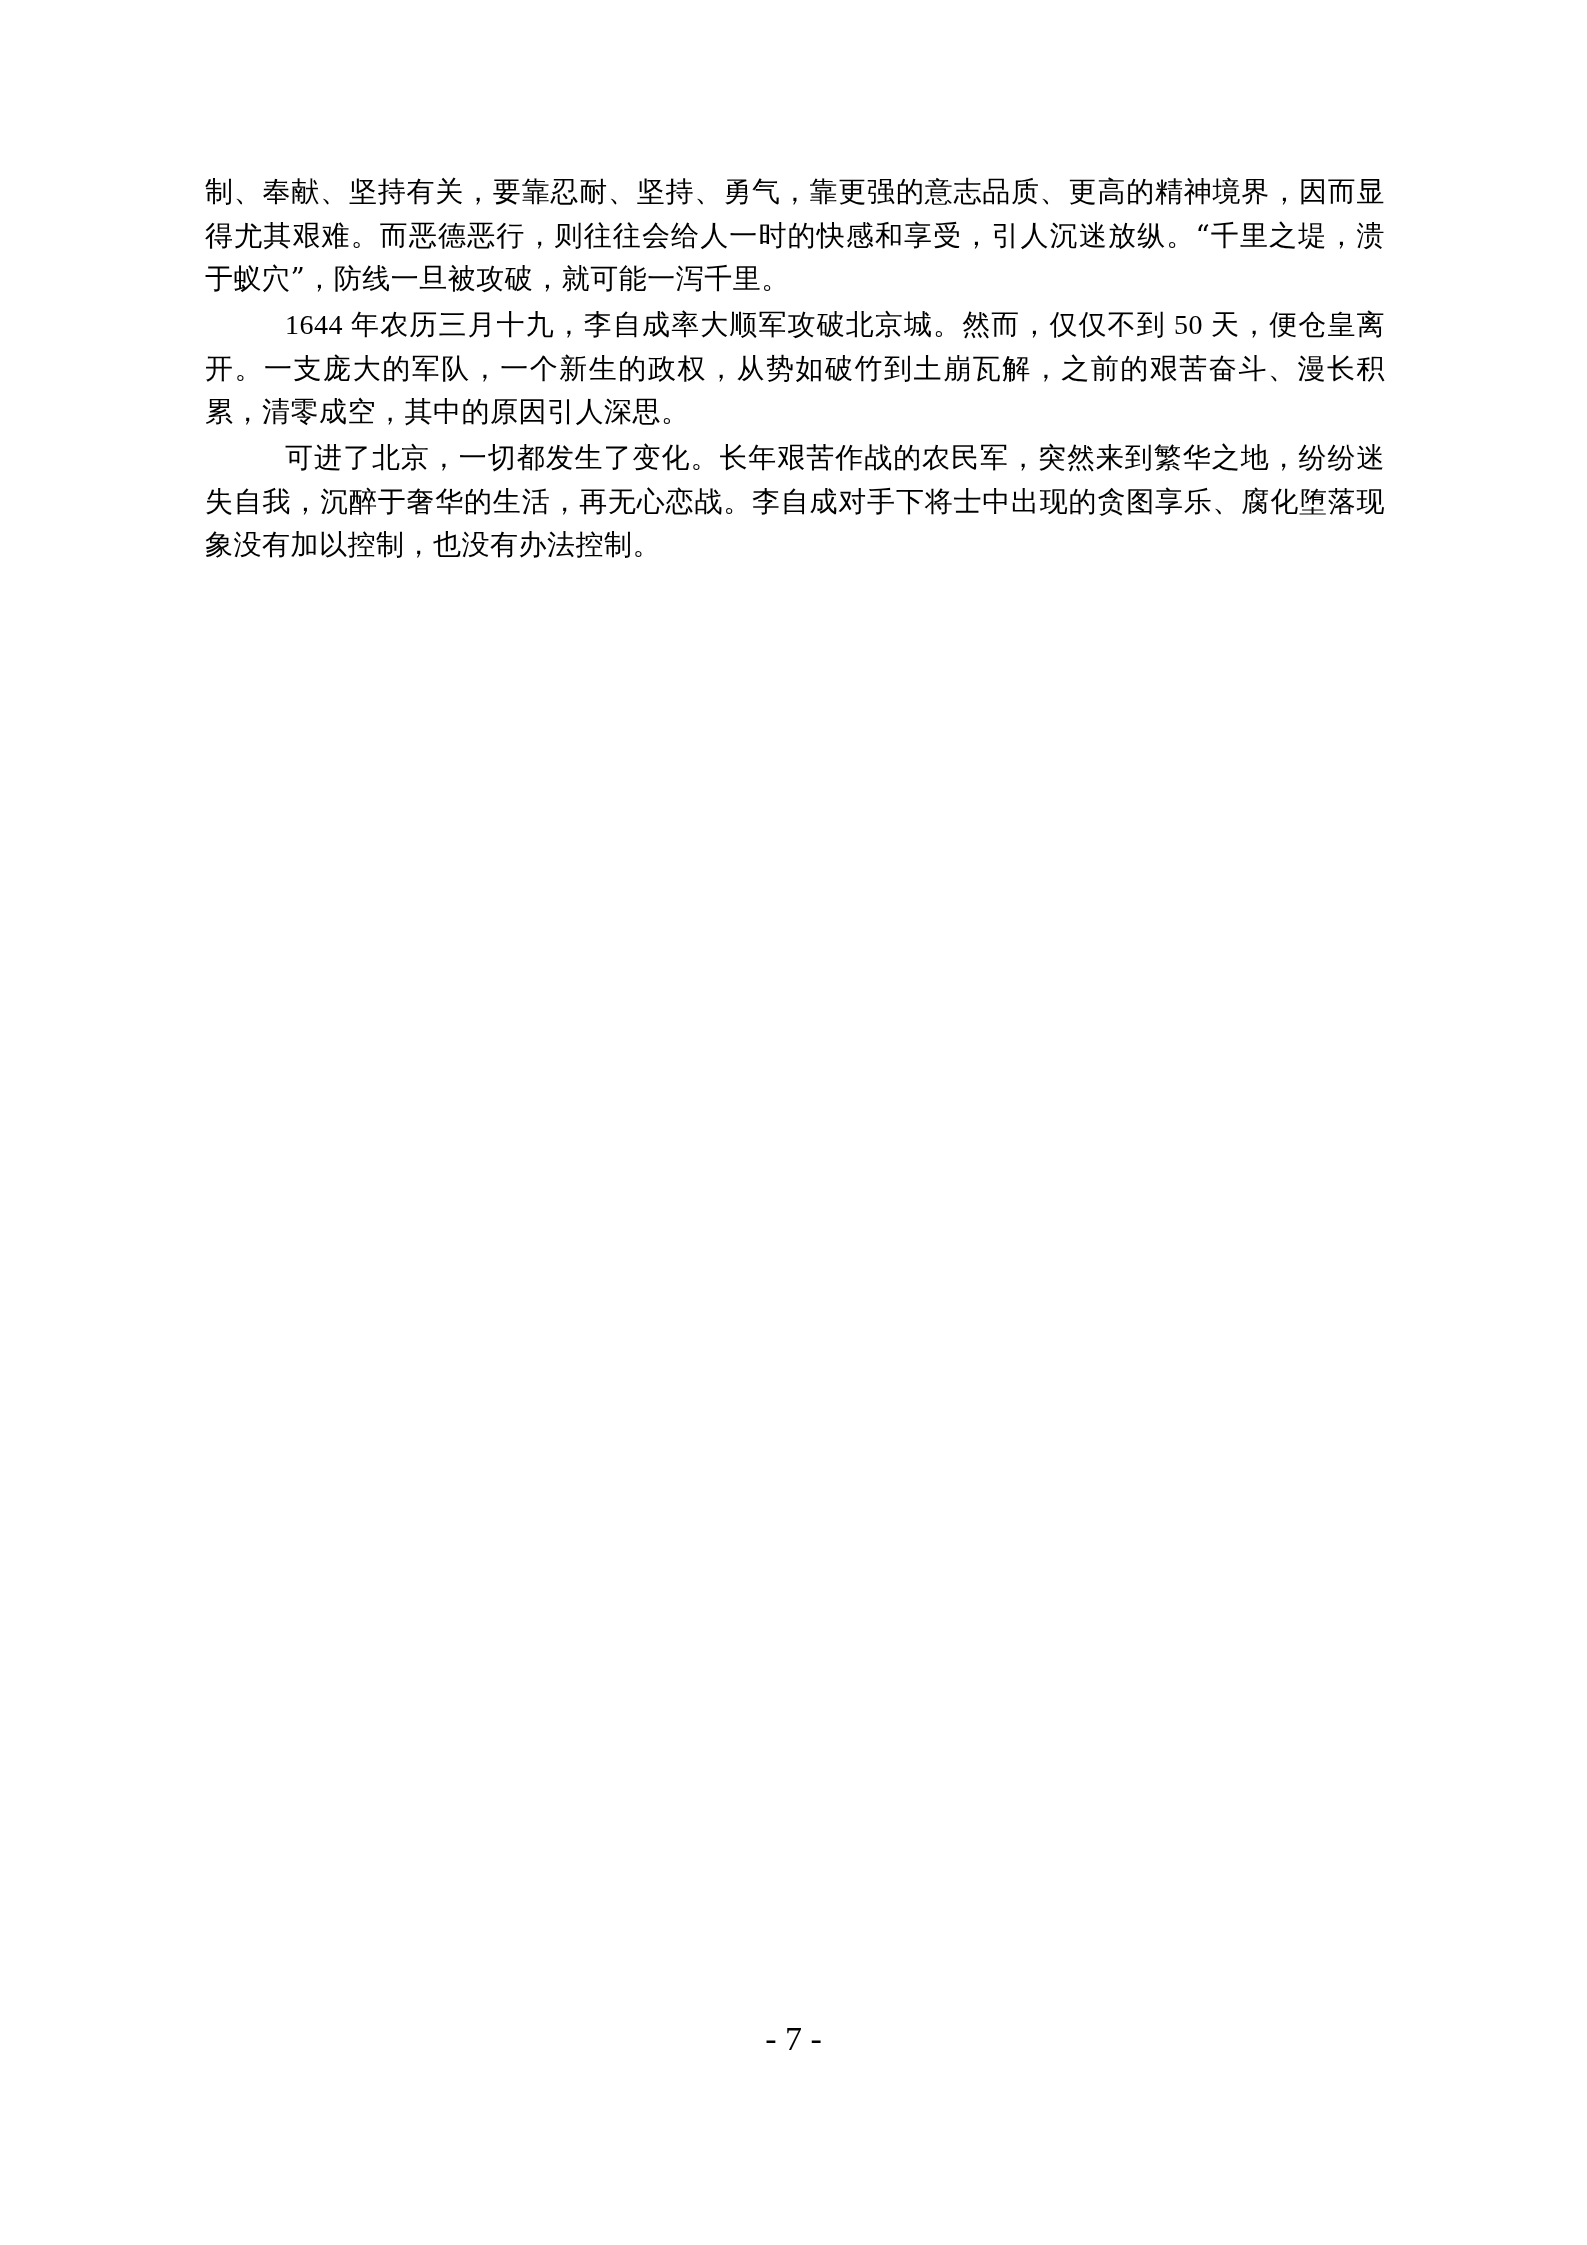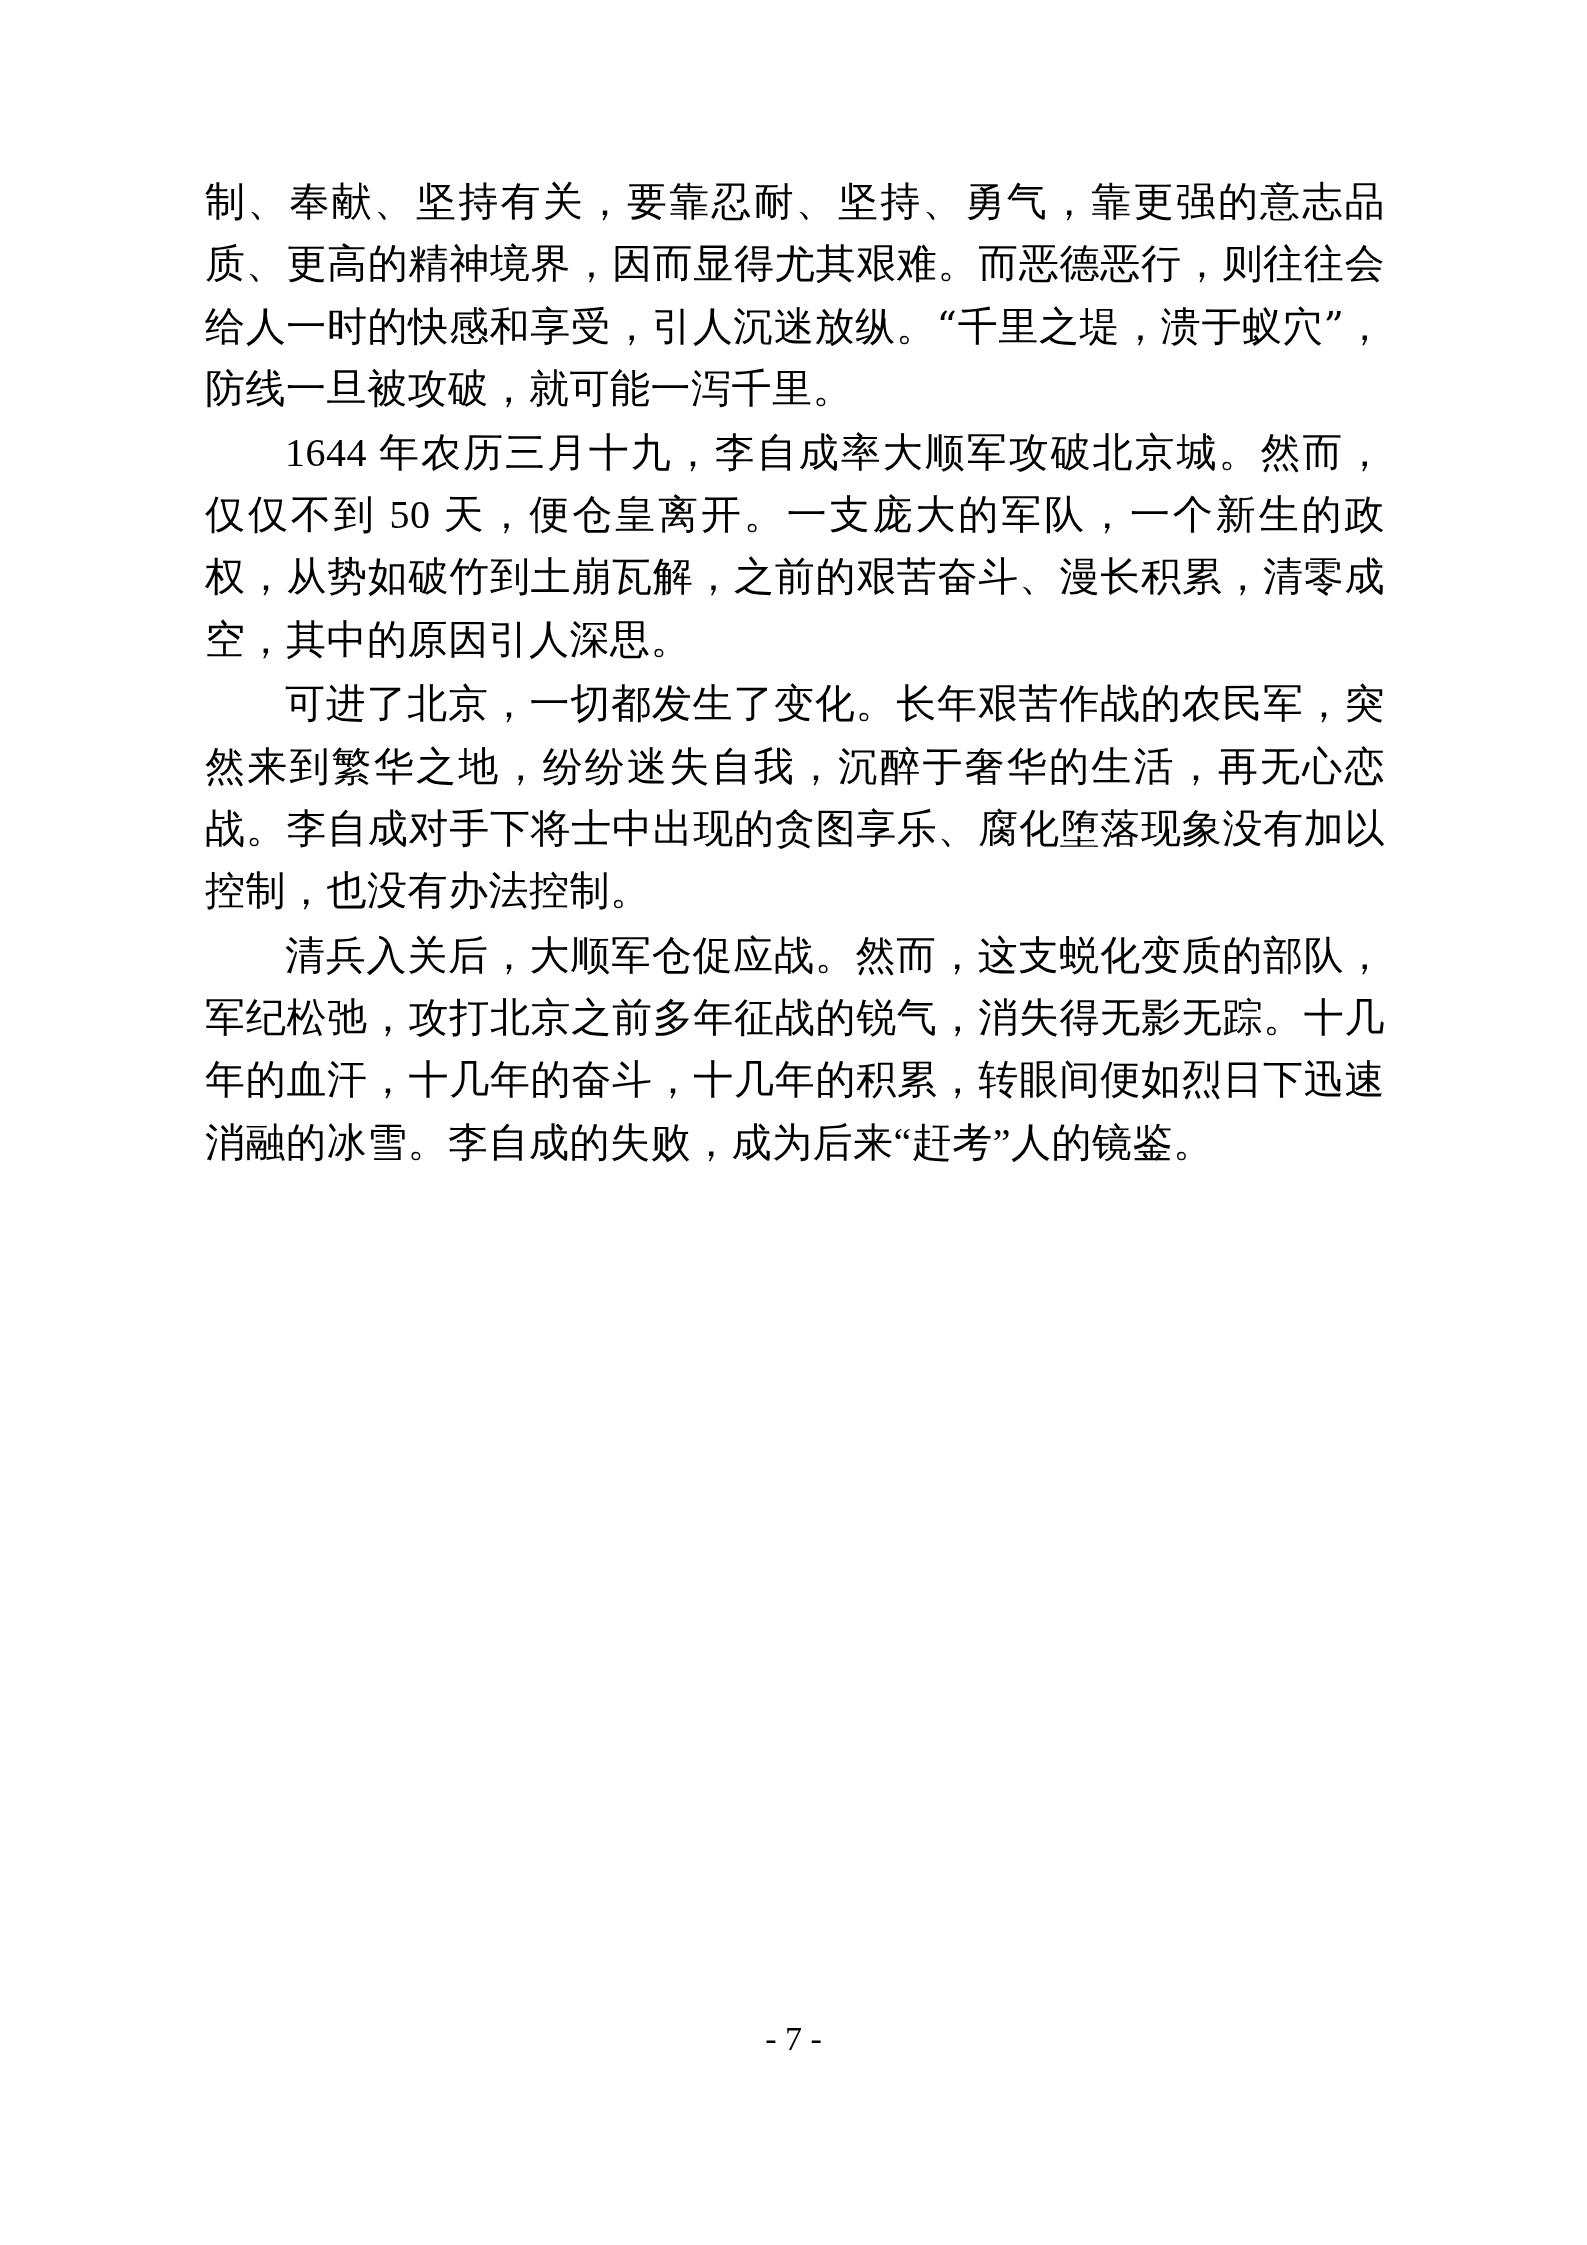--- a/index.html
+++ b/index.html
@@ -23,21 +23,21 @@
     height: 2245px;
     background: #ffffff;
   }
   .content {
     position: absolute;
     left: 205px;
     top: 170px;
     width: 1180px;
   }
   .para {
-    font-size: 40px;
+    font-size: 28px;
     line-height: 1.56;
     letter-spacing: 0.5px;
     text-align: justify;
     text-justify: inter-ideograph;
     margin: 0 0 2px 0;
     font-family: "DejaVu Serif", "Liberation Serif", serif;
     font-weight: 500;
   }
   .indent {
     text-indent: 80px;
@@ -55,16 +55,15 @@
   }
 </style>
 </head>
 <body>
 
 <div class="page">
   <div class="content">
     <p class="para">制、奉献、坚持有关，要靠忍耐、坚持、勇气，靠更强的意志品质、更高的精神境界，因而显得尤其艰难。而恶德恶行，则往往会给人一时的快感和享受，引人沉迷放纵。“千里之堤，溃于蚁穴”，防线一旦被攻破，就可能一泻千里。</p>
     <p class="para indent">1644 年农历三月十九，李自成率大顺军攻破北京城。然而，仅仅不到 50 天，便仓皇离开。一支庞大的军队，一个新生的政权，从势如破竹到土崩瓦解，之前的艰苦奋斗、漫长积累，清零成空，其中的原因引人深思。</p>
     <p class="para indent">可进了北京，一切都发生了变化。长年艰苦作战的农民军，突然来到繁华之地，纷纷迷失自我，沉醉于奢华的生活，再无心恋战。李自成对手下将士中出现的贪图享乐、腐化堕落现象没有加以控制，也没有办法控制。</p>
-    <p class="para indent">清兵入关后，大顺军仓促应战。然而，这支蜕化变质的部队，军纪松弛，攻打北京之前多年征战的锐气，消失得无影无踪。十几年的血汗，十几年的奋斗，十几年的积累，转眼间便如烈日下迅速消融的冰雪。李自成的失败，成为后来“赶考”人的镜鉴。</p>
   </div>
   <div class="footer">- 7 -</div>
 </div>
 
 </body></html>

